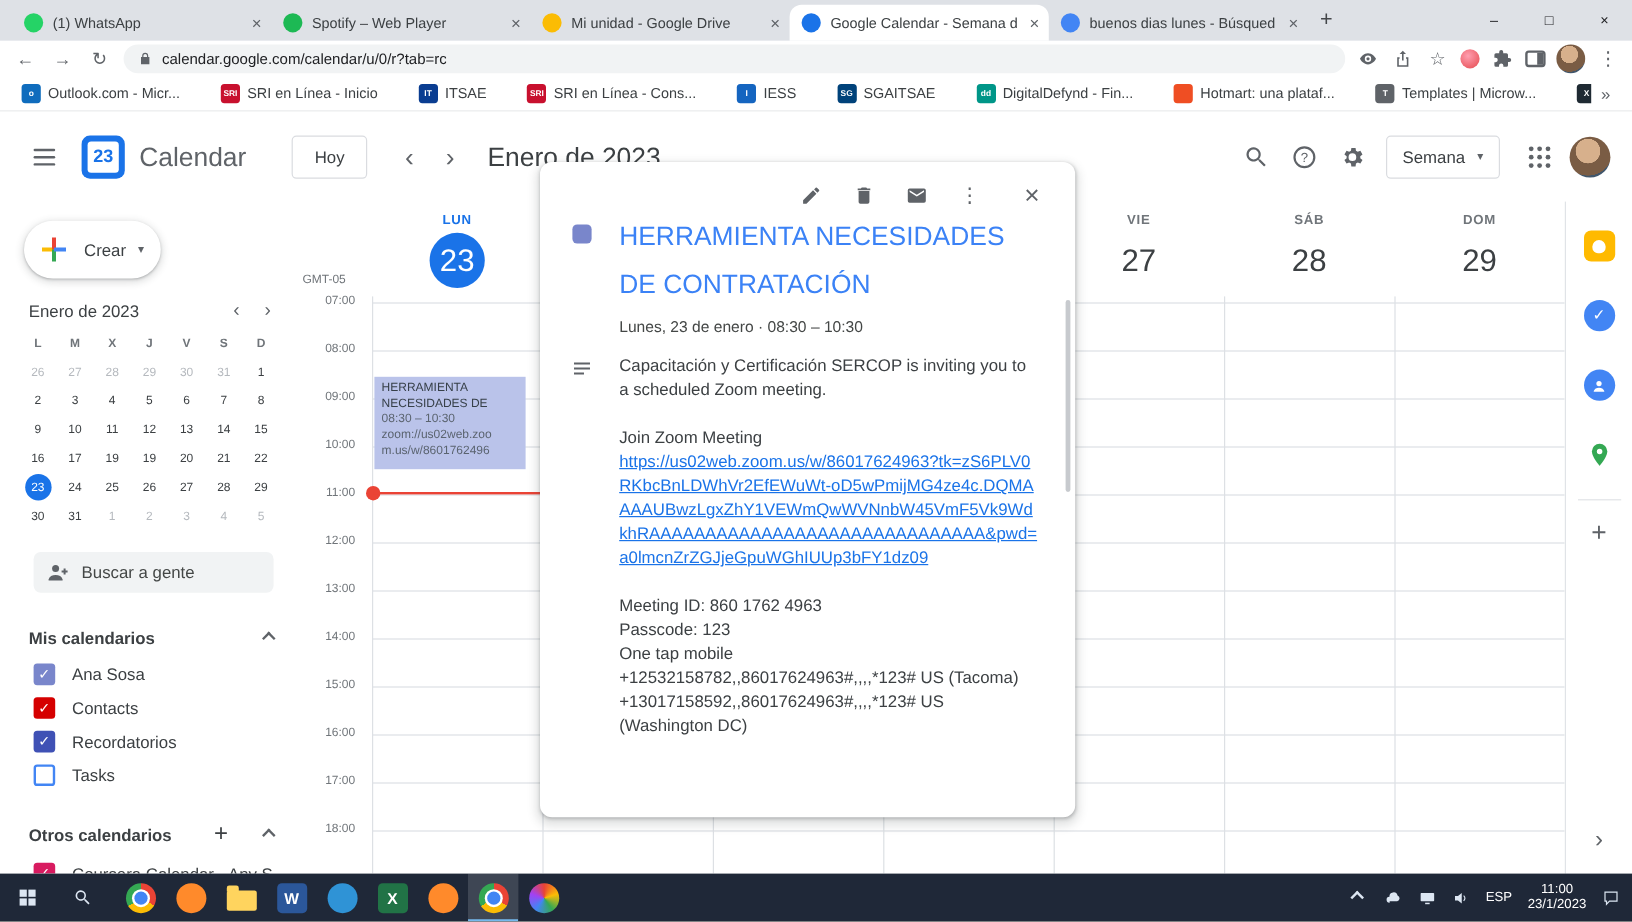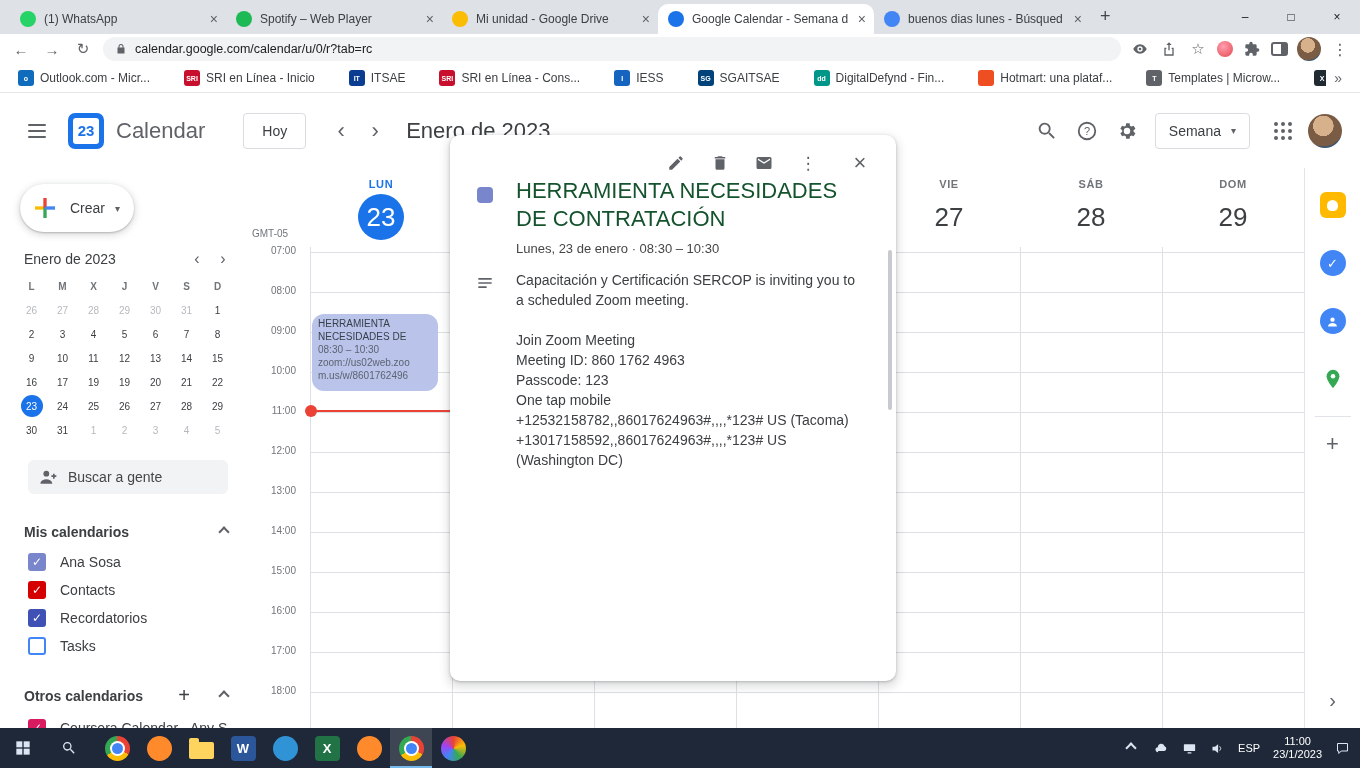--- a/index.html
+++ b/index.html
@@ -93,21 +93,21 @@
 .time-gutter{position:absolute;left:248px;top:0;bottom:0;width:56px}
 .time-label{position:absolute;right:8px;font-size:10px;color:#70757a}
 .hline{position:absolute;left:310px;width:994px;height:1px;background:#dde0e4}
 .vline{position:absolute;top:79px;bottom:0;width:1px;background:#dde0e4}
 .day-headers{position:absolute;top:10px;left:0;width:100%;height:72px}
 .day-head{position:absolute;width:142px;text-align:center;top:0}
 .day-name{font-size:11px;font-weight:bold;letter-spacing:.6px;color:#70757a}
 .day-head.today .day-name{color:#1a73e8}
 .day-num{width:46px;height:46px;line-height:46px;margin:4px auto 0;border-radius:50%;font-size:26px;color:#3c4043}
 .day-head.today .day-num{background:#1a73e8;color:#fff}
-.event-chip{position:absolute;left:312px;top:146px;width:126px;height:77px;border-radius:12px;padding:3px 15px 0 6px;font-size:10px;line-height:13px;color:#5b6470;overflow:hidden;z-index:3}
+.event-chip{position:absolute;left:312px;top:146px;width:126px;height:77px;border-radius:0;padding:3px 15px 0 6px;font-size:10px;line-height:13px;color:#5b6470;overflow:hidden;z-index:3}
 .chip-line:nth-child(-n+2){color:#374049}
 .now-line{position:absolute;left:311px;top:242px;width:141px;height:2px;background:#ea4335;z-index:4}
 .now-dot{position:absolute;left:305px;top:237px;width:12px;height:12px;border-radius:50%;background:#ea4335;z-index:4}
 
 
 .side-panel{position:absolute;top:168px;right:0;width:56px;bottom:40px;background:#fff;border-left:1px solid #e0e3e7;display:flex;flex-direction:column;align-items:center;padding-top:24px;gap:32px;z-index:5}
 .sp-ic{width:26px;height:26px;display:flex;align-items:center;justify-content:center;flex:none}
 .sp-keep{background:#ffba00;border-radius:6px}
 .sp-keep i{width:11px;height:11px;background:#fff;border-radius:50% 50% 42% 42%;display:block}
 .sp-tasks{background:#4285f4;border-radius:50%;color:#fff;font-size:13px;font-weight:bold}
@@ -121,21 +121,21 @@
 
 .popup{position:absolute;left:450px;top:135px;width:446px;height:546px;background:#fff;border-radius:10px;box-shadow:0 4px 8px 3px rgba(60,64,67,.15),0 1px 3px rgba(60,64,67,.3);z-index:40;overflow:hidden}
 .popup-toolbar{display:flex;justify-content:flex-end;align-items:center;gap:24px;padding:18px 26px 4px 0}
 .p-ic{width:20px;height:20px;color:#5f6368;display:flex;align-items:center;justify-content:center;font-size:17px}
 .p-ic svg{width:18px;height:18px;fill:#5f6368}
 .p-ic.close{font-size:22px;margin-left:8px}
 .prow{display:flex;padding:0 24px 0 20px;margin-top:14px}
 .picon{width:30px;flex:none;display:flex;justify-content:center;align-items:flex-start;padding-top:3px;margin-right:16px}
 .picon svg{width:20px;height:20px;fill:#5f6368}
 .swatch{width:16px;height:16px;border-radius:4px;margin-top:7px}
-.p-title{font-size:22px;line-height:28px;color:#14532d;max-width:345px}
+.p-title{font-size:22px;line-height:40px;color:#3b82f6;max-width:345px}
 .p-date{font-size:13px;color:#444746;margin-top:8px}
 .title-row{margin-top:0}
 .p-loc{font-size:14px;color:#3c4043;padding-top:3px;white-space:nowrap;overflow:hidden;max-width:350px}
 .p-desc{font-size:14px;line-height:20px;color:#3c4043;max-width:350px}
 .p-desc p{margin:0 0 20px}
 .zoom-link{display:block;color:#1a73e8;text-decoration:underline;word-break:break-all;margin-bottom:20px;cursor:pointer}
 .popup-scrollbar{position:absolute;right:4px;top:115px;width:4px;height:160px;border-radius:2px;background:#c7cace}
 
 
 .taskbar{position:absolute;bottom:0;left:0;width:100%;height:40px;background:#1f2838;display:flex;align-items:center;z-index:60}
@@ -570,20 +570,21 @@
     </div>
     <div class="prow">
       <span class="picon">
           <svg viewBox="0 0 24 24">
             <path d="M4 6h16v2H4zM4 11h16v2H4zM4 16h10v2H4z"></path>
           </svg>
         </span>
       <div class="p-desc">
         <p>Capacitación y Certificación SERCOP is inviting you to a scheduled Zoom meeting.</p>
         <div>Join Zoom Meeting</div>
+        <a class="zoom-link">https://us02web.zoom.us/w/86017624963?tk=zS6PLV0RKbcBnLDWhVr2EfEWuWt-oD5wPmijMG4ze4c.DQMAAAAUBwzLgxZhY1VEWmQwWVNnbW45VmF5Vk9WdkhRAAAAAAAAAAAAAAAAAAAAAAAAAAAAAA&amp;pwd=a0lmcnZrZGJjeGpuWGhIUUp3bFY1dz09</a>
         <div>Meeting ID: 860 1762 4963</div>
         <div>Passcode: 123</div>
         <div>One tap mobile</div>
         <div>+12532158782,,86017624963#,,,,*123# US (Tacoma)</div>
         <div>+13017158592,,86017624963#,,,,*123# US (Washington DC)</div>
       </div>
     </div>
     <div class="popup-scrollbar"></div>
   </div>
 

